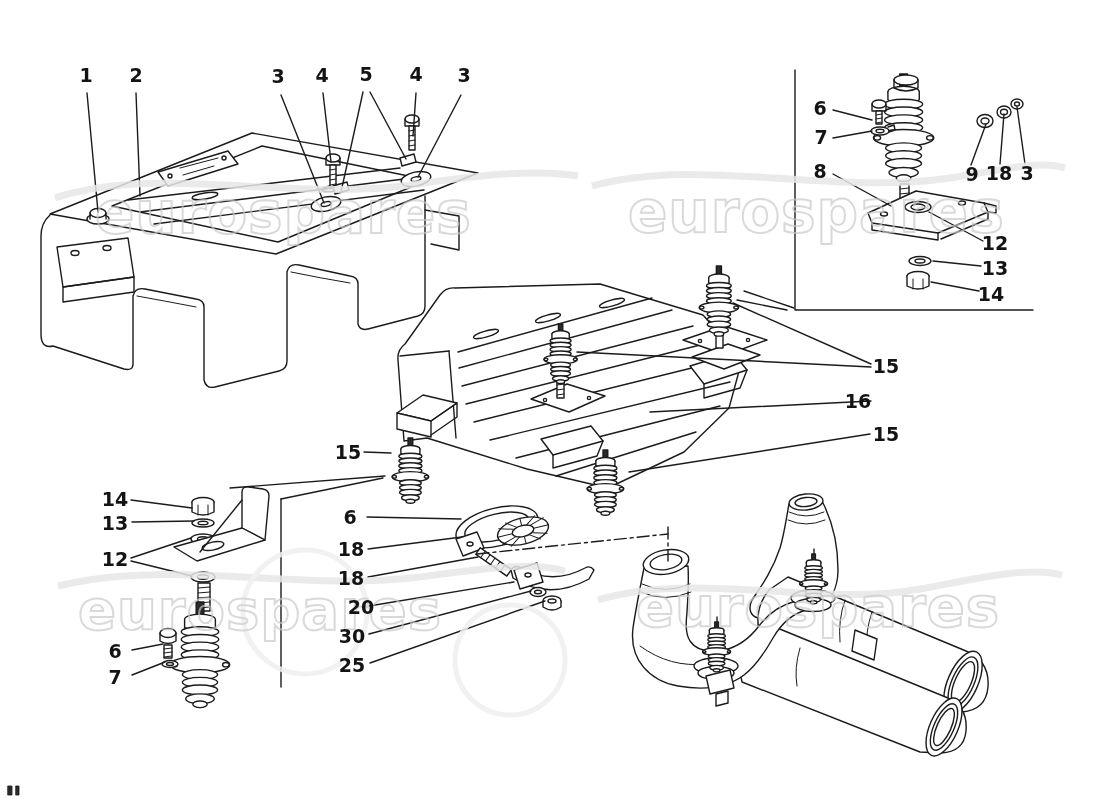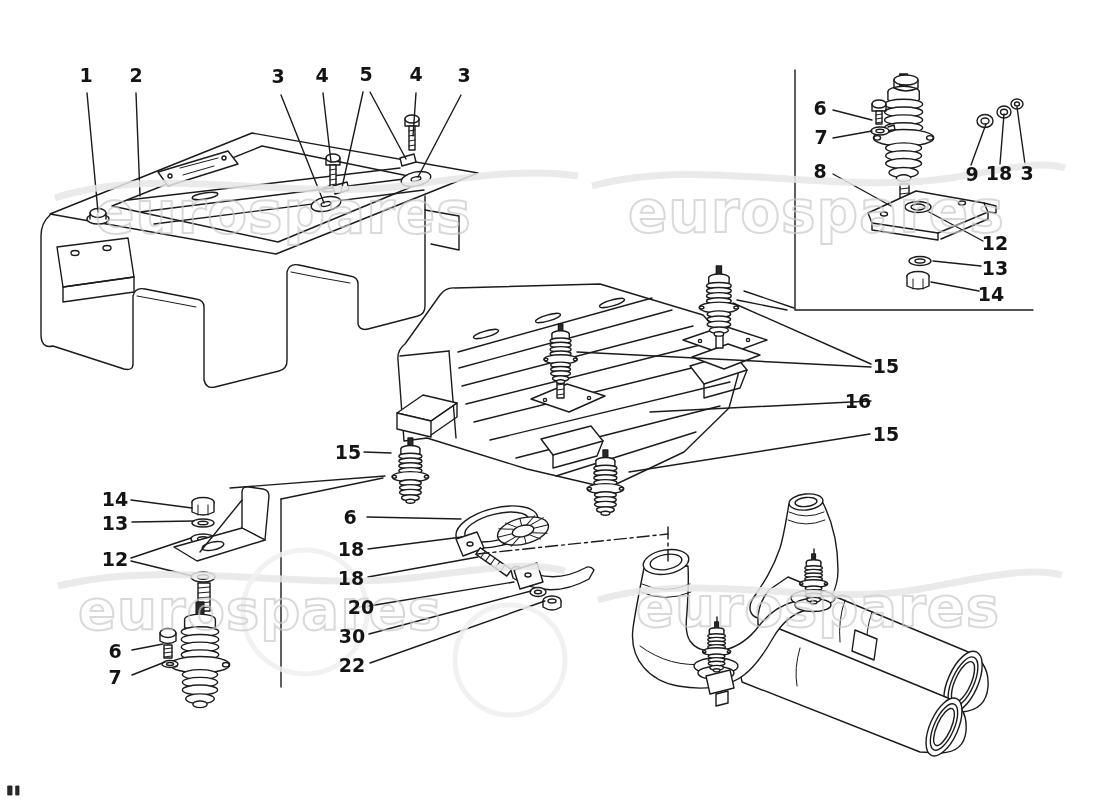--- a/index.html
+++ b/index.html
@@ -421,15 +421,15 @@
 <span class="callout" style="left:115px;top:523px">13</span>
 <span class="callout" style="left:115px;top:559px">12</span>
 <span class="callout" style="left:115px;top:651px">6</span>
 <span class="callout" style="left:115px;top:677px">7</span>
 
 <span class="callout" style="left:350px;top:517px">6</span>
 <span class="callout" style="left:351px;top:549px">18</span>
 <span class="callout" style="left:351px;top:578px">18</span>
 <span class="callout" style="left:361px;top:607px">20</span>
 <span class="callout" style="left:352px;top:636px">30</span>
-<span class="callout" style="left:352px;top:665px">22</span>
+<span class="callout" style="left:352px;top:665px">25</span>
 
 </div>
 
 </body></html>

